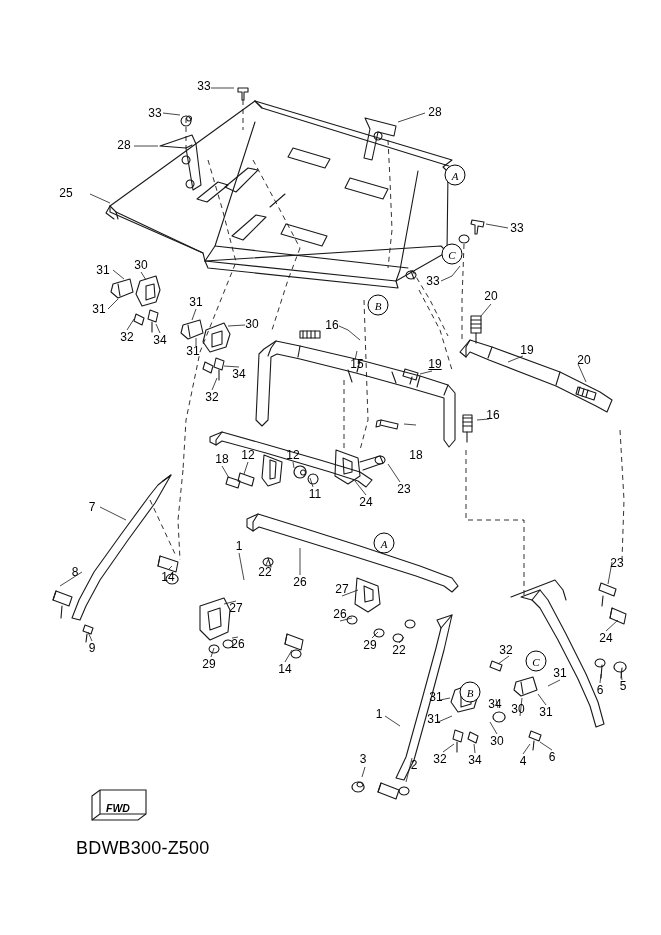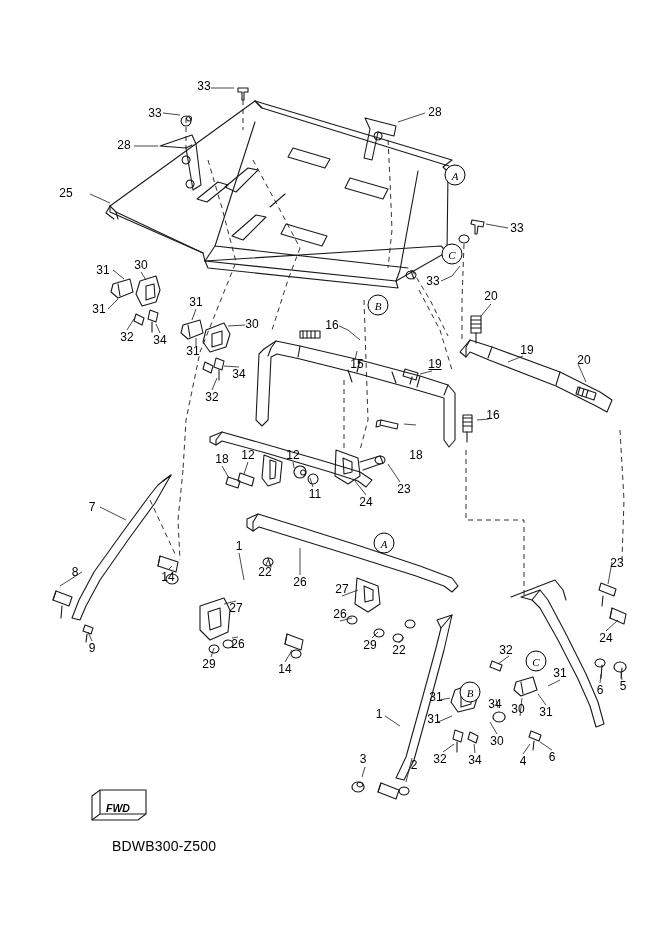--- a/index.html
+++ b/index.html
@@ -44,24 +44,23 @@
     align-items: center;
     justify-content: center;
     transform: translate(-50%, -50%);
     background: #fff;
     color: #000;
   }
   #part-code {
     position: absolute;
     left: 76px;
     top: 838px;
-    font-size: 14px;
+    font-size: 18px;
     letter-spacing: 0.2px;
     color: #000;
-    margin-left: 36px;
   }
   .fwd-text {
     position: absolute;
     left: 118px;
     top: 808px;
     transform: translate(-50%, -50%);
     font-size: 10.5px;
     font-weight: bold;
     font-style: italic;
     color: #000;

